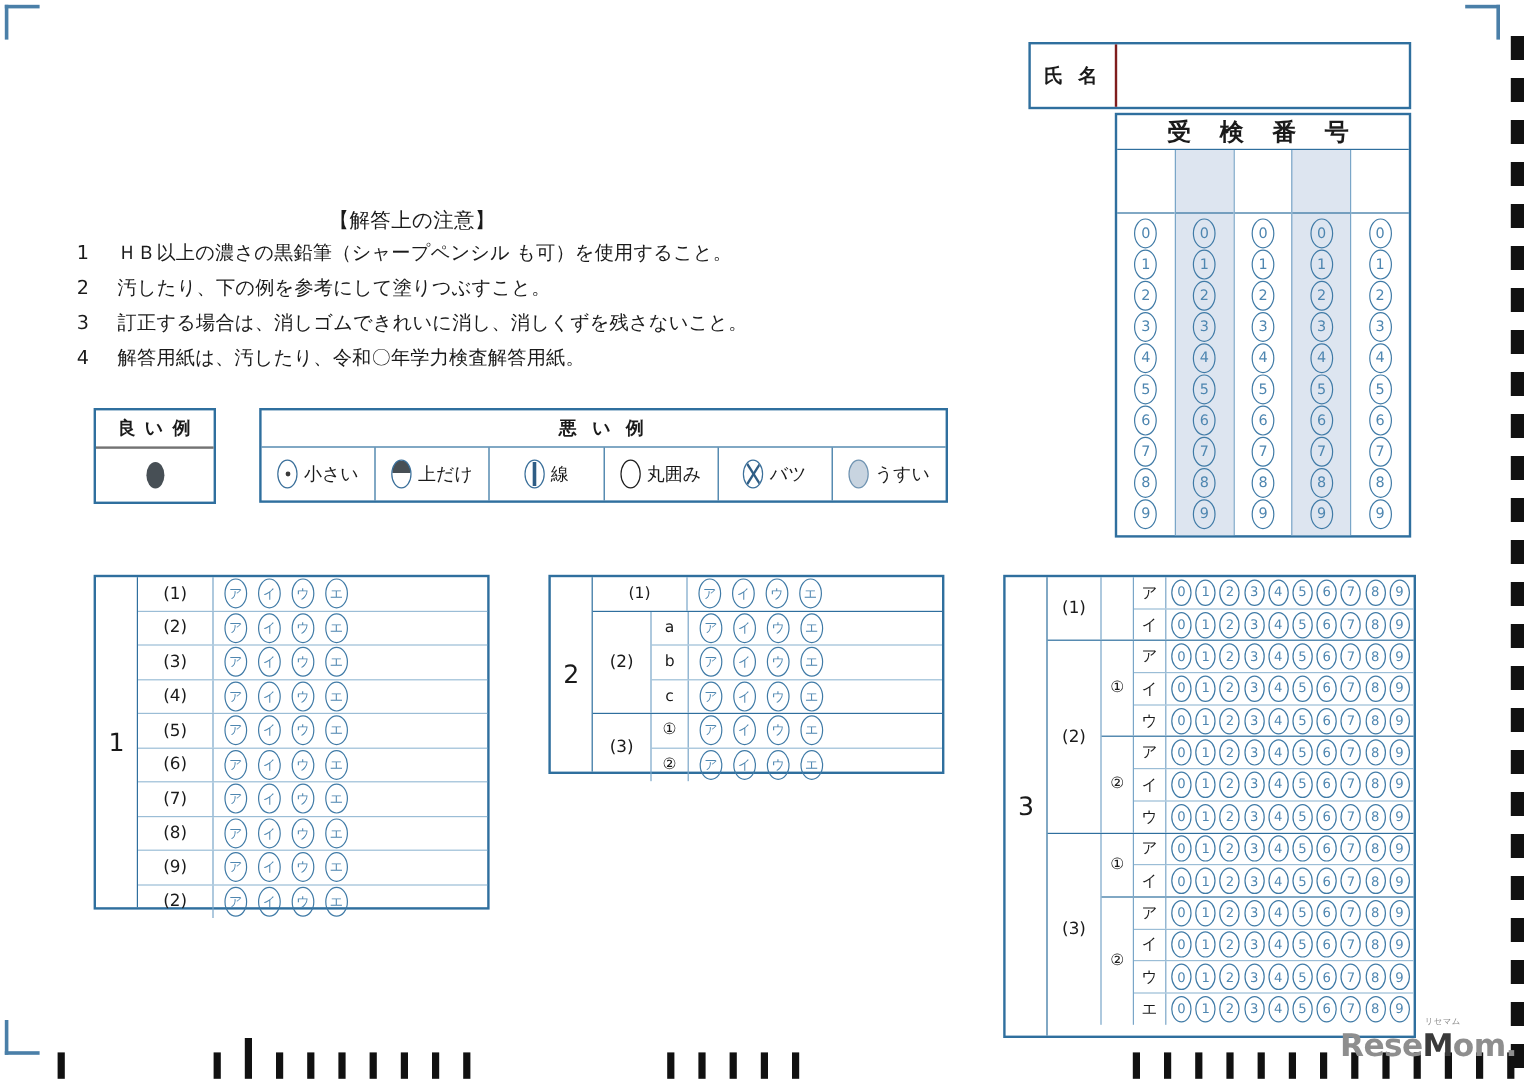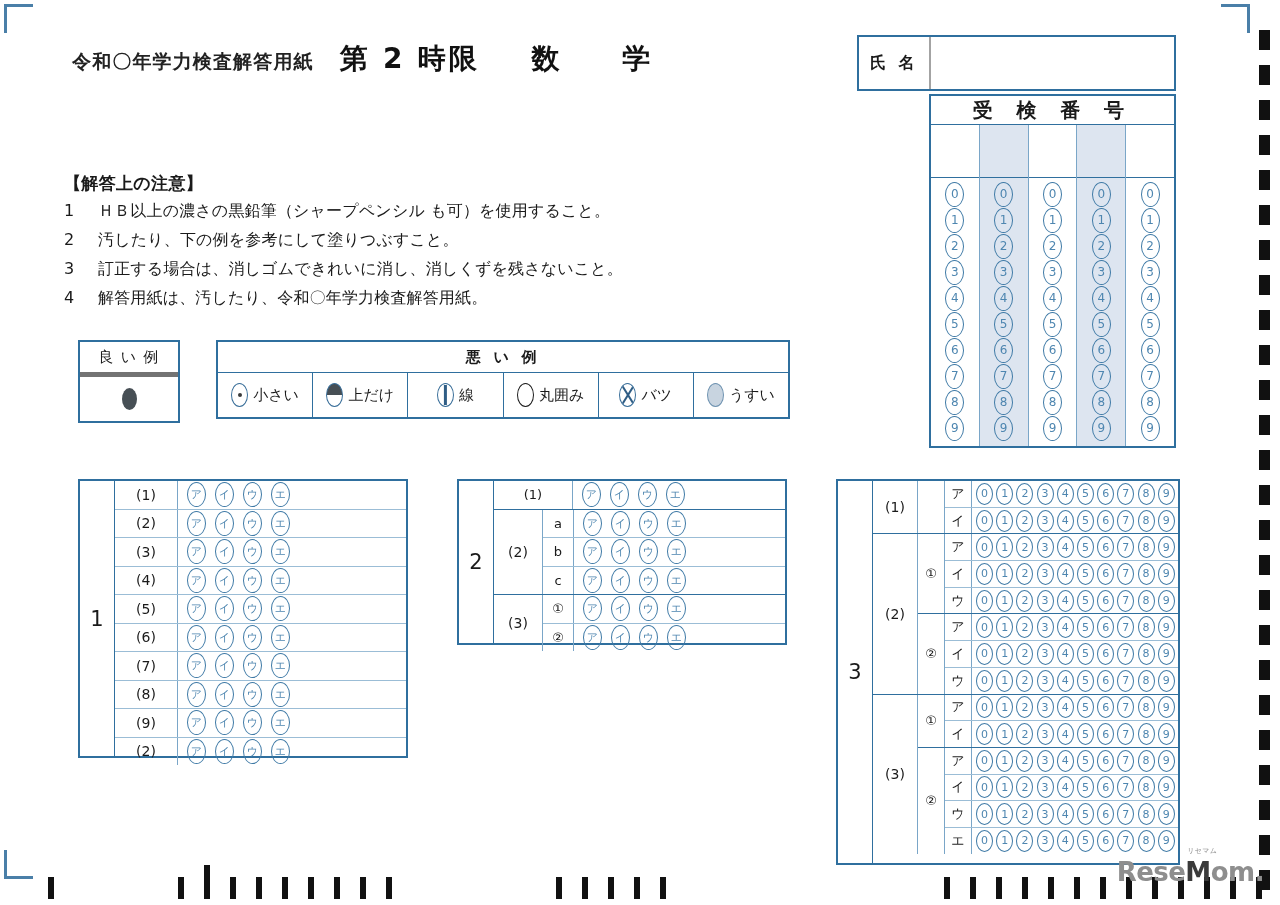--- a/index.html
+++ b/index.html
@@ -34,29 +34,29 @@
   .tm-right i{position:absolute;right:0;width:11px;height:20px;background:#111;display:block;}
 
   
   .header{position:absolute;left:72px;top:40px;display:flex;align-items:baseline;}
   .hdr-small{font-size:19px;letter-spacing:.06em;font-weight:700;color:#222;}
   .hdr-big{font-size:28px;font-weight:700;margin-left:26px;letter-spacing:.10em;color:#111;}
   .hdr-subject{font-size:28px;font-weight:700;margin-left:52px;letter-spacing:.62em;color:#111;}
 
   
   .notice{position:absolute;left:64px;top:172px;}
-  .notice-title{font-size:17px;font-weight:700;margin-bottom:8px;letter-spacing:.02em;}
+  .notice-title{font-size:17px;font-weight:400;margin-bottom:8px;letter-spacing:.02em;text-align:center;}
   .notice-row{display:flex;font-size:16px;line-height:1;margin-bottom:13px;letter-spacing:.01em;}
   .notice-num{width:34px;flex:none;}
   .notice-text{}
 
   
   .ex-good{position:absolute;left:78px;top:340px;width:98px;border:2px solid #2f6f9e;}
-  .ex-good .cap{height:30px;line-height:30px;text-align:center;font-size:15px;font-weight:400;
-    border-bottom:5px solid #737373;letter-spacing:.08em;}
+  .ex-good .cap{height:30px;line-height:30px;text-align:center;font-size:15px;font-weight:700;
+    border-bottom:2px solid #737373;letter-spacing:.08em;}
   .ex-good .body{height:44px;display:flex;align-items:center;justify-content:center;}
 
   .ex-bad{position:absolute;left:216px;top:340px;width:570px;border:2px solid #2f6f9e;}
   .ex-bad .cap{height:30px;line-height:30px;text-align:center;font-size:15px;font-weight:700;
     border-bottom:1px solid #2f6f9e;letter-spacing:.25em;}
   .ex-bad .body{display:flex;height:44px;}
   .ex-bad .cell{flex:1;display:flex;align-items:center;justify-content:center;gap:5px;
     font-size:15px;border-left:1px solid #2f6f9e;}
   .ex-bad .cell:first-child{border-left:none;}
 
@@ -73,21 +73,21 @@
   .blob.cross{border:1.4px solid #3a6f9a;background:#fff;position:relative;overflow:hidden;}
   .blob.cross::before,.blob.cross::after{content:"";position:absolute;left:50%;top:50%;
     width:2px;height:26px;background:#2f5d85;}
   .blob.cross::before{transform:translate(-50%,-50%) rotate(32deg);}
   .blob.cross::after{transform:translate(-50%,-50%) rotate(-32deg);}
   .blob.faint{border:1.4px solid #6f93b1;background:#c8d4e0;}
 
   
   .name-box{position:absolute;left:857px;top:35px;width:315px;height:52px;
     border:2px solid #2f6f9e;display:flex;}
-  .name-label{width:70px;border-right:2px solid #a3a3a3;display:flex;align-items:center;
+  .name-label{width:70px;border-right:2px solid #7f1d1d;display:flex;align-items:center;
     justify-content:center;font-size:16px;font-weight:700;letter-spacing:.22em;}
   .name-field{flex:1;}
 
   .exam{position:absolute;left:929px;top:94px;width:243px;border:2px solid #2f6f9e;}
   .exam .cap{height:28px;line-height:28px;text-align:center;font-size:20px;font-weight:700;
     letter-spacing:.42em;border-bottom:1.5px solid #2f6f9e;}
   .exam .cols{display:flex;}
   .exam .col{flex:1;border-left:1px solid #7aa6c8;}
   .exam .col:first-child{border-left:none;}
   .exam .col.shade{background:#dde5f0;}
@@ -161,25 +161,20 @@
 </style>
 </head>
 <body>
 
 <div class="sheet">
 
   <div class="corner-mark"></div>
   <div class="corner-mark tr"></div>
   <div class="corner-mark bl"></div>
 
-  <div class="header">
-    <span class="hdr-small">令和〇年学力検査解答用紙</span>
-    <span class="hdr-big">第 2 時限</span>
-    <span class="hdr-subject">数　学</span>
-  </div>
 
   <div class="notice">
     <div class="notice-title">【解答上の注意】</div>
     <div id="notice-rows">
         <div class="notice-row">
           <span class="notice-num">1</span>
           <span class="notice-text">ＨＢ以上の濃さの黒鉛筆（シャープペンシル も可）を使用すること。</span>
         </div>
         <div class="notice-row">
           <span class="notice-num">2</span>

